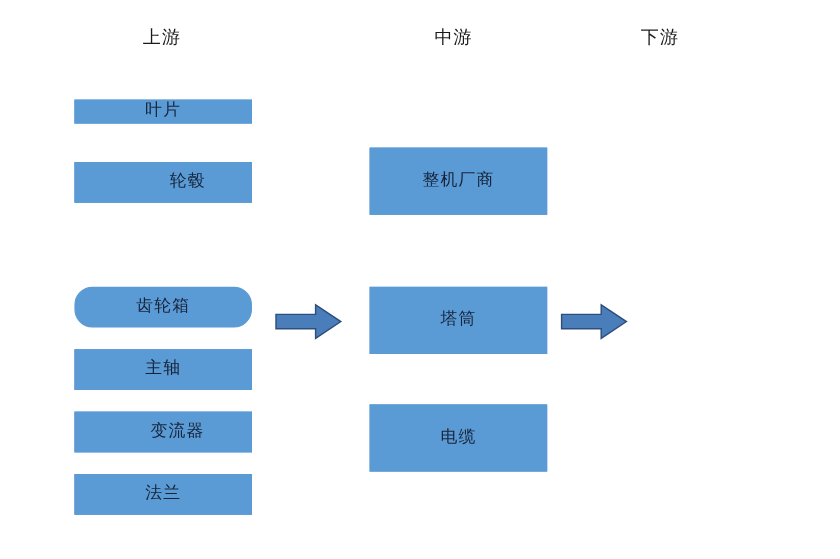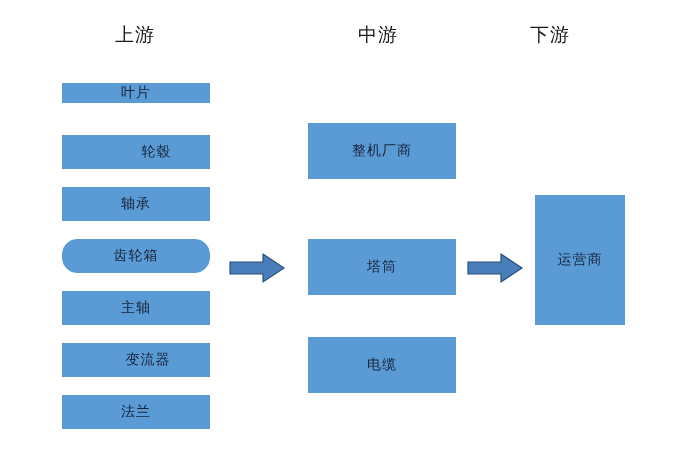--- a/index.html
+++ b/index.html
@@ -16,21 +16,21 @@
   #canvas {
     position: relative;
     width: 700px;
     height: 466px;
     background: #ffffff;
   }
 
   
   .col-header {
     position: absolute;
-    font-size: 19px;
+    font-size: 15px;
     color: #1a1a1a;
     font-family: "Liberation Serif", "DejaVu Serif", serif;
     letter-spacing: 1px;
     white-space: nowrap;
     transform: translateX(-50%);
     line-height: 1;
   }
 
   
   .node {
@@ -61,31 +61,29 @@
 <body>
 
 <div id="canvas">
 
   <div class="col-header" style="left:135px; top:25px;">上游</div>
   <div class="col-header" style="left:378px; top:25px;">中游</div>
   <div class="col-header" style="left:550px; top:25px;">下游</div>
 
   <div class="node up" style="left:62px; top:83px; width:148px; height:20px;">叶片</div>
   <div class="node up" style="left:62px; top:135px; width:148px; height:34px;padding-left:41px;">轮毂</div>
-  <div class="node up" style="left:62px; top:187px; width:148px; height:34px;">轴承</div>
   <div class="node up" style="left:62px; top:239px; width:148px; height:34px;border-radius:15px;">齿轮箱</div>
   <div class="node up" style="left:62px; top:291px; width:148px; height:34px;">主轴</div>
   <div class="node up" style="left:62px; top:343px; width:148px; height:34px;padding-left:24px;">变流器</div>
   <div class="node up" style="left:62px; top:395px; width:148px; height:34px;">法兰</div>
 
   <div class="node mid" style="left:308px; top:123px; width:148px; height:56px;text-align:right;">整机厂商</div>
   <div class="node mid" style="left:308px; top:239px; width:148px; height:56px;">塔筒</div>
   <div class="node mid" style="left:308px; top:337px; width:148px; height:56px;">电缆</div>
 
-  <div class="node down" style="left:535px; top:195px; width:90px; height:130px;">运营商</div>
 
   <svg class="arrow" style="left:230px; top:254px;" width="54" height="28" viewBox="0 0 54 28">
     <polygon points="0,8 33,8 33,0 54,14 33,28 33,20 0,20" fill="#4A7EBB" stroke="#2E4F7C" stroke-width="1.2" stroke-linejoin="miter"></polygon>
   </svg>
 
   <svg class="arrow" style="left:468px; top:254px;" width="54" height="28" viewBox="0 0 54 28">
     <polygon points="0,8 33,8 33,0 54,14 33,28 33,20 0,20" fill="#4A7EBB" stroke="#2E4F7C" stroke-width="1.2" stroke-linejoin="miter"></polygon>
   </svg>
 
 </div>

